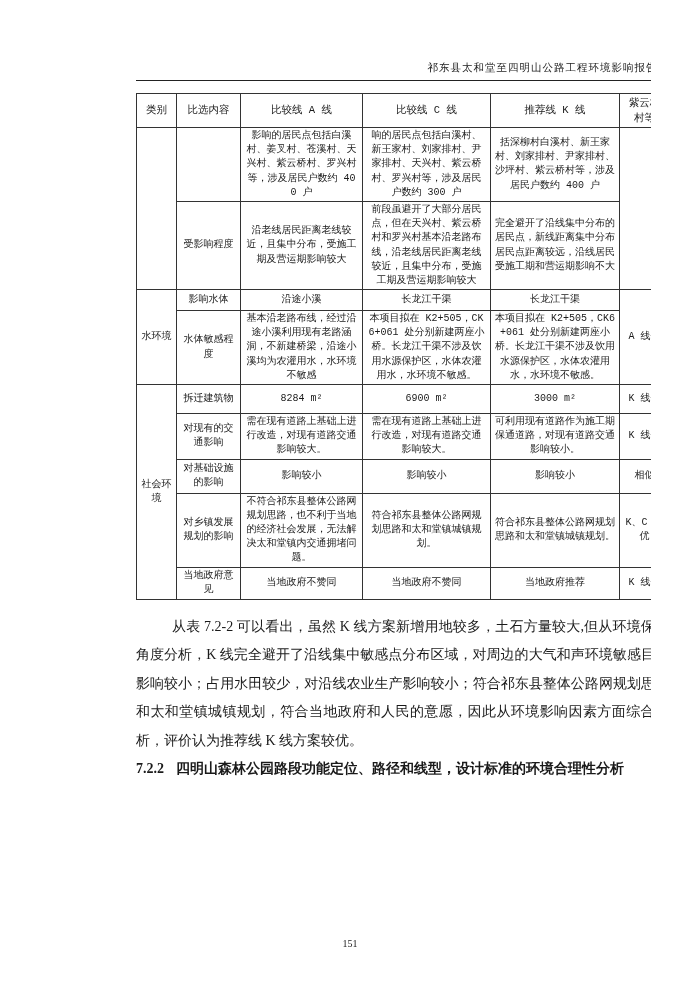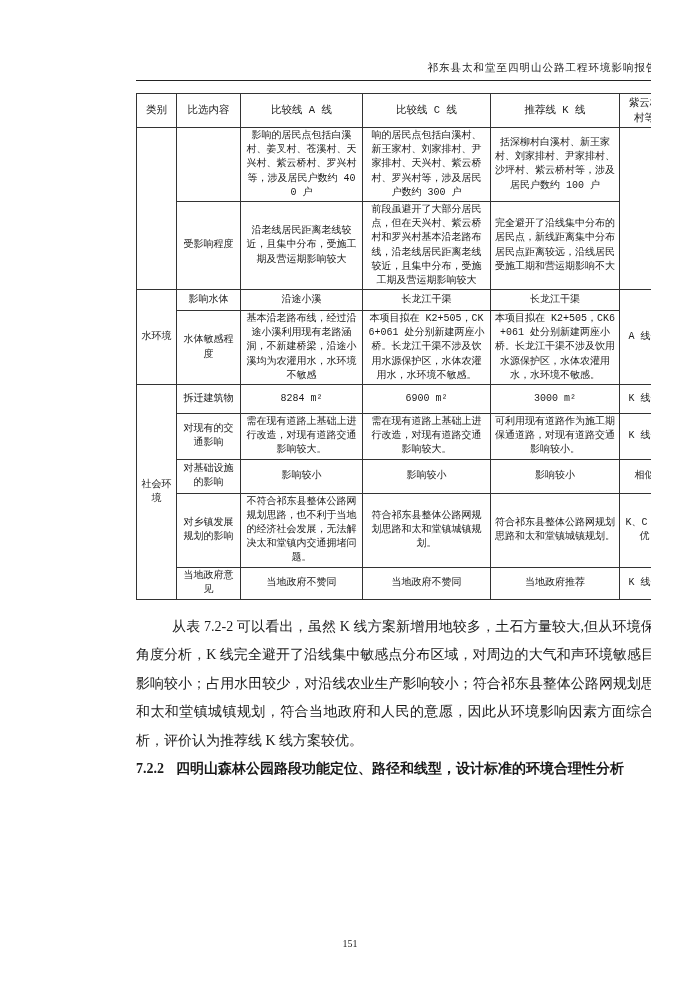--- a/index.html
+++ b/index.html
@@ -60,21 +60,21 @@
           <th>比较线 C 线</th>
           <th>推荐线 K 线</th>
           <th>紫云桥村等</th>
         </tr>
 
         <tr style="height:60px">
           <td rowspan="2"></td>
           <td></td>
           <td>影响的居民点包括白溪村、姜叉村、苍溪村、天兴村、紫云桥村、罗兴村等，涉及居民户数约 400 户</td>
           <td>响的居民点包括白溪村、新王家村、刘家排村、尹家排村、天兴村、紫云桥村、罗兴村等，涉及居民户数约 300 户</td>
-          <td>括深柳村白溪村、新王家村、刘家排村、尹家排村、沙坪村、紫云桥村等，涉及居民户数约 100 户</td>
+          <td>括深柳村白溪村、新王家村、刘家排村、尹家排村、沙坪村、紫云桥村等，涉及居民户数约 400 户</td>
           <td rowspan="2"></td>
         </tr>
         <tr style="height:82px">
           <td>受影响程度</td>
           <td>沿老线居民距离老线较近，且集中分布，受施工期及营运期影响较大</td>
           <td>前段虽避开了大部分居民点，但在天兴村、紫云桥村和罗兴村基本沿老路布线，沿老线居民距离老线较近，且集中分布，受施工期及营运期影响较大</td>
           <td>完全避开了沿线集中分布的居民点，新线距离集中分布居民点距离较远，沿线居民受施工期和营运期影响不大</td>
         </tr>
 
         <tr class="sect" style="height:21px">

